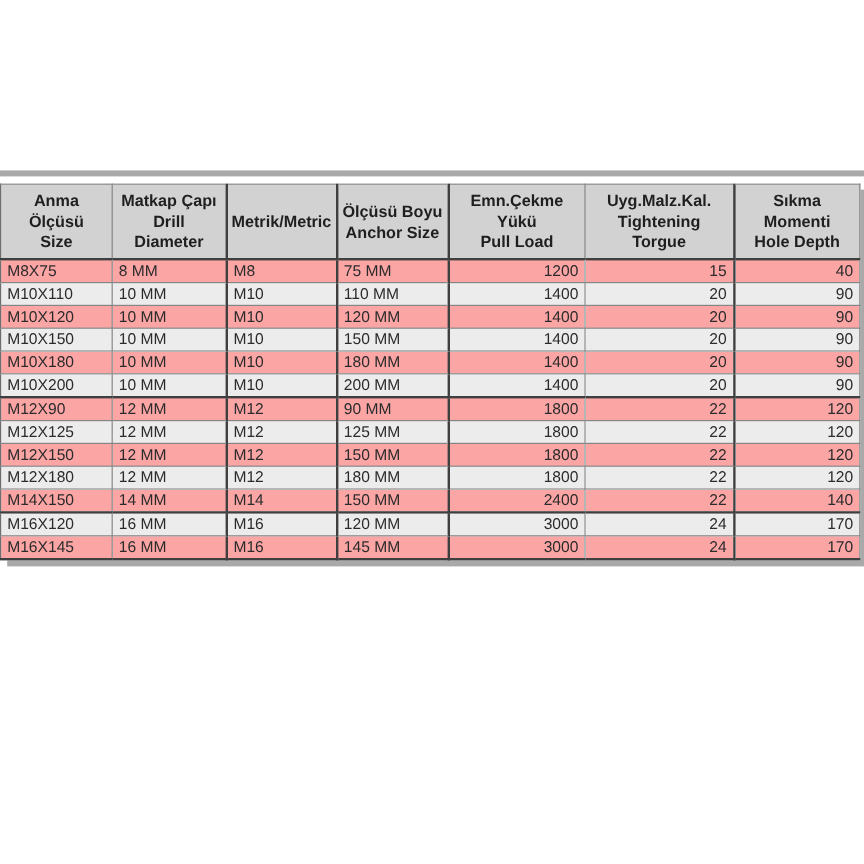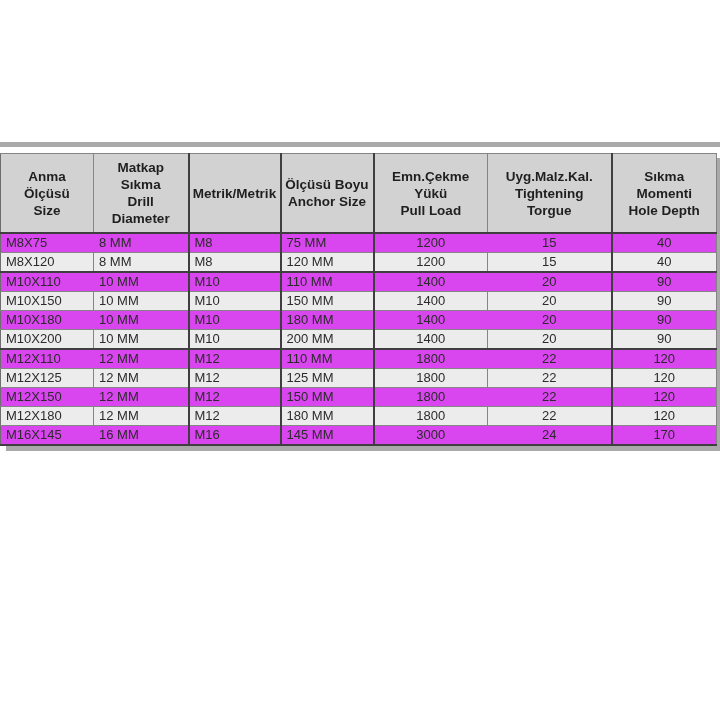--- a/index.html
+++ b/index.html
@@ -50,26 +50,26 @@
   }
   .spec td {
     color: #2b2b2b;
     font-size: 13px;
     line-height: 15px;
     padding: 1px 5px 2px 5px;
     border: 1px solid #858585;
     white-space: nowrap;
     overflow: hidden;
   }
-  .spec tbody tr { background: #d946ef; }
+  .spec tbody tr { background: #fca5a5; }
   .spec tbody tr:nth-child(even) { background: #ececec; }
   .spec tbody tr.group-end td { border-bottom: 2px solid #3f3f3f; }
   
   .spec .c0, .spec .c1, .spec .c2, .spec .c3 { text-align: left; }
-  .spec .c4, .spec .c5, .spec .c6 { text-align: center; }
+  .spec .c4, .spec .c5, .spec .c6 { text-align: right; }
   .spec th.c0, .spec th.c1, .spec th.c2, .spec th.c3,
   .spec th.c4, .spec th.c5, .spec th.c6 { text-align: center; }
   
   .spec .c1, .spec .c2, .spec .c3, .spec .c5 { border-right: 2px solid #3f3f3f; }
   .spec .c0 { border-left: 1px solid #6e6e6e; }
 </style>
 </head>
 <body>
 
 <div class="stage">
@@ -82,57 +82,57 @@
         <col style="width:92px">
       <col style="width:93px">
         <col style="width:114px">
         <col style="width:124px">
       <col style="width:105px">
     </colgroup>
     <thead>
       <tr>
         <th class="c0">Anma Ölçüsü
 Size</th>
-        <th class="c1">Matkap Sıkma
+        <th class="c1">Matkap Çapı
 Drill Diameter</th>
-        <th class="c2">Metrik/Metrik</th>
+        <th class="c2">Metrik/Metric</th>
         <th class="c3">Ölçüsü Boyu
 Anchor Size</th>
         <th class="c4">Emn.Çekme Yükü
 Pull Load</th>
         <th class="c5">Uyg.Malz.Kal.
 Tightening Torgue</th>
         <th class="c6">Sıkma Momenti
 Hole Depth</th>
       </tr>
     </thead>
     <tbody>
         <tr>
           <td class="c0">M8X75</td>
           <td class="c1">8 MM</td>
           <td class="c2">M8</td>
           <td class="c3">75 MM</td>
           <td class="c4">1200</td>
           <td class="c5">15</td>
           <td class="c6">40</td>
         </tr>
-        <tr class="group-end">
-          <td class="c0">M8X120</td>
-          <td class="c1">8 MM</td>
-          <td class="c2">M8</td>
+        <tr>
+          <td class="c0">M10X110</td>
+          <td class="c1">10 MM</td>
+          <td class="c2">M10</td>
+          <td class="c3">110 MM</td>
+          <td class="c4">1400</td>
+          <td class="c5">20</td>
+          <td class="c6">90</td>
+        </tr>
+        <tr>
+          <td class="c0">M10X120</td>
+          <td class="c1">10 MM</td>
+          <td class="c2">M10</td>
           <td class="c3">120 MM</td>
-          <td class="c4">1200</td>
-          <td class="c5">15</td>
-          <td class="c6">40</td>
-        </tr>
-        <tr>
-          <td class="c0">M10X110</td>
-          <td class="c1">10 MM</td>
-          <td class="c2">M10</td>
-          <td class="c3">110 MM</td>
           <td class="c4">1400</td>
           <td class="c5">20</td>
           <td class="c6">90</td>
         </tr>
         <tr>
           <td class="c0">M10X150</td>
           <td class="c1">10 MM</td>
           <td class="c2">M10</td>
           <td class="c3">150 MM</td>
           <td class="c4">1400</td>
@@ -151,24 +151,24 @@
         <tr class="group-end">
           <td class="c0">M10X200</td>
           <td class="c1">10 MM</td>
           <td class="c2">M10</td>
           <td class="c3">200 MM</td>
           <td class="c4">1400</td>
           <td class="c5">20</td>
           <td class="c6">90</td>
         </tr>
         <tr>
-          <td class="c0">M12X110</td>
-          <td class="c1">12 MM</td>
-          <td class="c2">M12</td>
-          <td class="c3">110 MM</td>
+          <td class="c0">M12X90</td>
+          <td class="c1">12 MM</td>
+          <td class="c2">M12</td>
+          <td class="c3">90 MM</td>
           <td class="c4">1800</td>
           <td class="c5">22</td>
           <td class="c6">120</td>
         </tr>
         <tr>
           <td class="c0">M12X125</td>
           <td class="c1">12 MM</td>
           <td class="c2">M12</td>
           <td class="c3">125 MM</td>
           <td class="c4">1800</td>
@@ -185,20 +185,38 @@
           <td class="c6">120</td>
         </tr>
         <tr>
           <td class="c0">M12X180</td>
           <td class="c1">12 MM</td>
           <td class="c2">M12</td>
           <td class="c3">180 MM</td>
           <td class="c4">1800</td>
           <td class="c5">22</td>
           <td class="c6">120</td>
+        </tr>
+        <tr class="group-end">
+          <td class="c0">M14X150</td>
+          <td class="c1">14 MM</td>
+          <td class="c2">M14</td>
+          <td class="c3">150 MM</td>
+          <td class="c4">2400</td>
+          <td class="c5">22</td>
+          <td class="c6">140</td>
+        </tr>
+        <tr>
+          <td class="c0">M16X120</td>
+          <td class="c1">16 MM</td>
+          <td class="c2">M16</td>
+          <td class="c3">120 MM</td>
+          <td class="c4">3000</td>
+          <td class="c5">24</td>
+          <td class="c6">170</td>
         </tr>
         <tr class="group-end">
           <td class="c0">M16X145</td>
           <td class="c1">16 MM</td>
           <td class="c2">M16</td>
           <td class="c3">145 MM</td>
           <td class="c4">3000</td>
           <td class="c5">24</td>
           <td class="c6">170</td>
         </tr>

